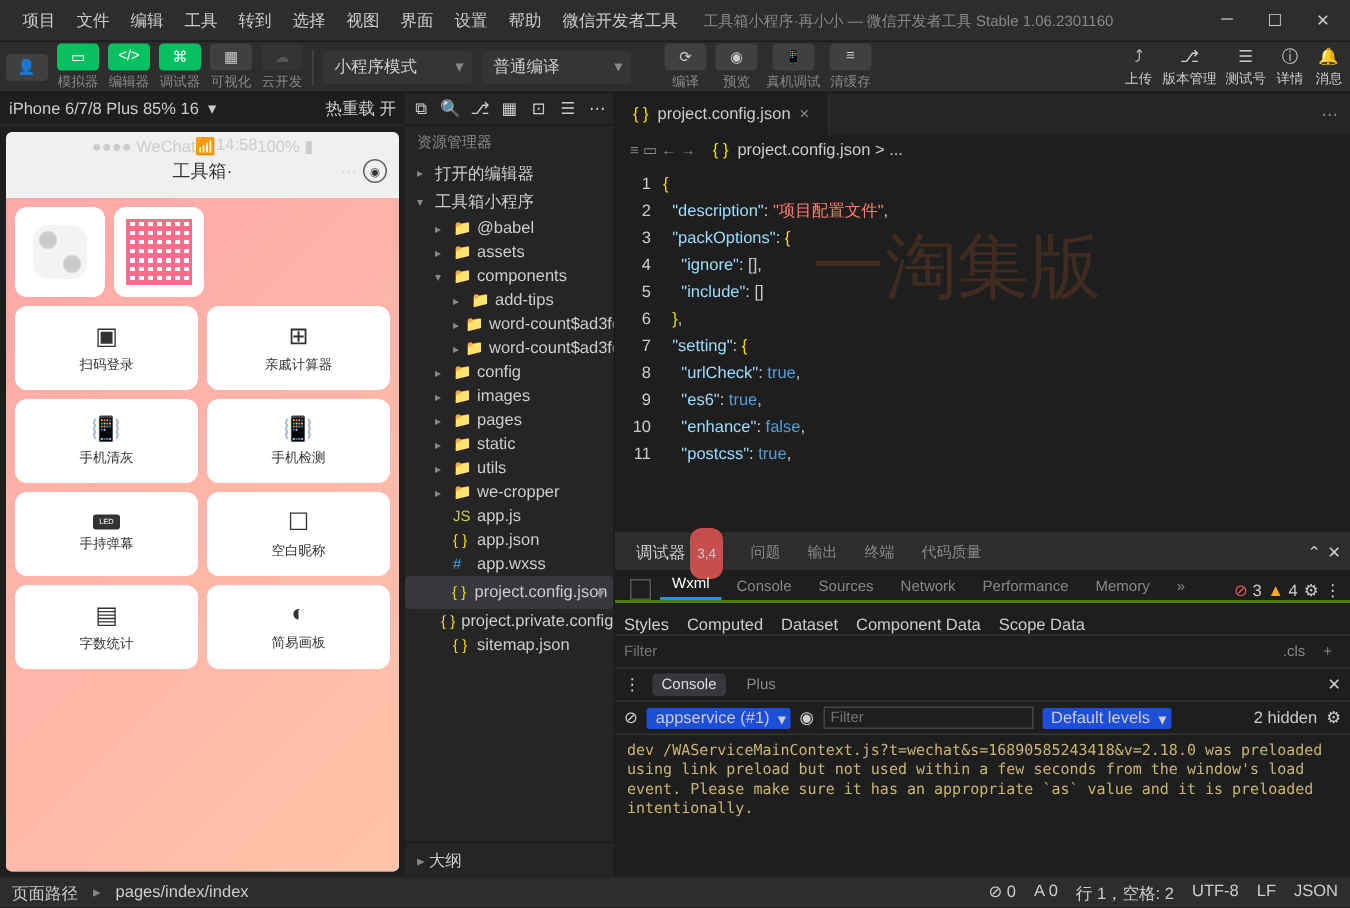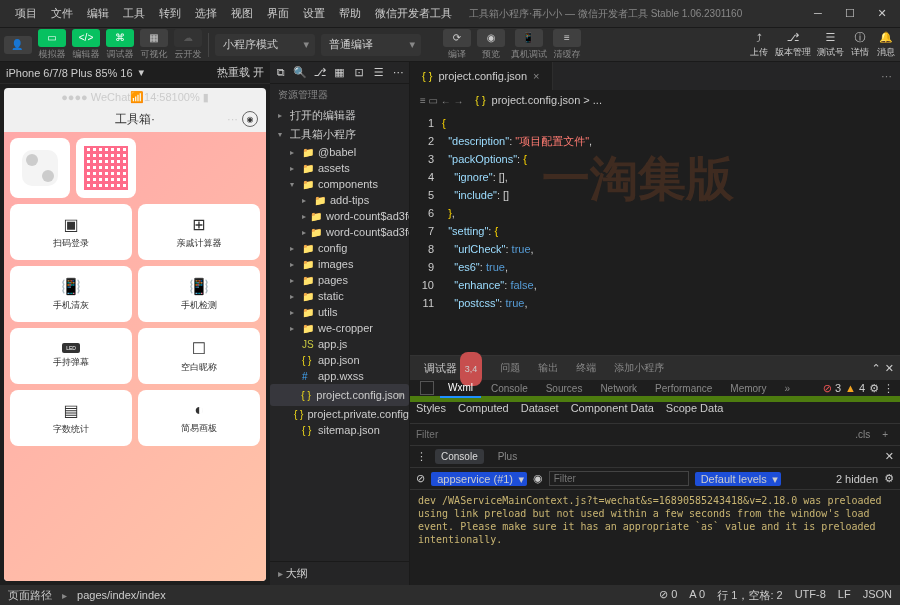--- a/index.html
+++ b/index.html
@@ -21,21 +21,21 @@
 .sel::after{content:"▾";position:absolute;right:6px;color:#888}
 .spacer{flex:1}
 .rtool{display:flex;flex-direction:column;align-items:center;gap:1px;color:#888}
 .rtool .ic{width:20px;height:14px;display:flex;align-items:center;justify-content:center}
 .rtool .lbl{font-size:9px}
 .main{display:flex;height:calc(605px - 28px - 34px - 20px)}
 .simpane{width:270px;background:#1e1e1e;display:flex;flex-direction:column}
 .simhdr{height:22px;display:flex;align-items:center;padding:0 6px;gap:6px;font-size:10px;color:#888;border-bottom:1px solid #2a2a2a}
 .phone{flex:1;background:#f0f0f0;margin:4px;border-radius:4px;overflow:hidden;display:flex;flex-direction:column}
 .pstatus{height:18px;display:flex;align-items:center;justify-content:center;padding:0 10px;font-size:9px;color:#333}
-.pnav{height:26px;display:flex;align-items:center;justify-content:center;position:relative}
+.pnav{height:26px;display:flex;align-items:flex-start;justify-content:center;position:relative}
 .pnav .ttl{color:#333;font-size:12px}
 .pnav .dots{position:absolute;right:8px;display:flex;align-items:center;gap:4px}
 .circ{width:16px;height:16px;border:1px solid #666;border-radius:50%;display:flex;align-items:center;justify-content:center;font-size:8px;color:#333}
 .pbody{flex:1;background:linear-gradient(135deg,#ffa8a8,#ffc4a8);padding:6px;overflow:hidden}
 .tipbar{background:#e0e0e0;border-radius:12px;height:22px;display:flex;align-items:center;justify-content:center;font-size:10px;color:#555;margin-bottom:6px}
 .qrrow{display:flex;gap:6px;margin-bottom:6px}
 .qrbox{width:60px;height:60px;background:#fff;border-radius:8px;display:flex;align-items:center;justify-content:center}
 .qr{width:44px;height:44px;background:repeating-linear-gradient(0deg,#ff6b8a,#ff6b8a 3px,transparent 3px,transparent 6px),repeating-linear-gradient(90deg,#ff6b8a,#ff6b8a 3px,transparent 3px,transparent 6px)}
 .knob{width:60px;height:60px;background:#fff;border-radius:8px;display:flex;align-items:center;justify-content:center}
 .knob .lens{width:36px;height:36px;background:#f4f4f4;border-radius:10px;position:relative}
@@ -72,34 +72,34 @@
 .crumb{height:20px;padding:0 10px;display:flex;align-items:center;gap:6px;font-size:10px;color:#888}
 .code{flex:1;display:flex;font-family:Consolas,monospace;font-size:12px;overflow:hidden}
 .gutter{width:32px;text-align:right;color:#6e7681;padding:4px 8px 4px 0}
 .gutter div{height:18px;line-height:18px}
 .src{flex:1;padding:4px 0;position:relative}
 .src div{height:18px;line-height:18px;white-space:pre}
 .key{color:#9cdcfe}
 .hl{color:#ff7b72}
 .br{color:#ffd700}
 .bool{color:#569cd6}
-.watermark{position:absolute;top:60px;left:100px;font-size:48px;color:rgba(255,120,50,0.15);font-weight:bold;pointer-events:none}
+.watermark{position:absolute;top:60px;left:100px;font-size:48px;color:rgba(255,120,50,0.15);font-weight:normal;pointer-events:none}
 .devtools{height:230px;background:#1e1e1e;border-top:1px solid #333;display:flex;flex-direction:column}
 .dvtabs{height:24px;background:#2d2d2d;display:flex;align-items:center;gap:2px;padding:0 6px}
 .dvtab{padding:4px 8px;font-size:10px;color:#888;cursor:pointer}
 .dvtab.act{color:#fff}
 .dvbadge{background:#c74e4e;border-radius:8px;padding:12px 5px;font-size:9px}
 .dvright{margin-left:auto;display:flex;gap:4px;align-items:center}
 .warn{color:#f5a623}
 .err{color:#e55}
-.dvsubtabs{height:22px;display:flex;align-items:center;gap:2px;padding:0 6px;border-bottom:6px solid #4d7c0f}
+.dvsubtabs{height:22px;display:flex;align-items:flex-end;gap:2px;padding:0 6px;border-bottom:2px solid #4d7c0f}
 .dvsubtabs .t{padding:3px 8px;font-size:10px;color:#888;cursor:pointer}
 .dvsubtabs .t.act{border-bottom:2px solid #1e90ff;color:#fff}
 .dvsubtabs .sq{width:14px;height:14px;border:1px solid #555;margin:0 4px}
-.styles{height:22px;display:flex;align-items:flex-start;padding:0 6px;gap:12px;font-size:10px;color:#888;border-bottom:1px solid #333}
+.styles{height:22px;display:flex;align-items:flex-end;padding:0 6px;gap:12px;font-size:10px;color:#888;border-bottom:1px solid #333}
 .filterrow{height:22px;display:flex;align-items:center;padding:0 6px;border-bottom:1px solid #333}
 .filterrow input{flex:1;background:transparent;border:none;color:#888;font-size:10px;outline:none}
 .cls{font-size:10px;color:#888;padding:0 6px}
 .constabs{height:22px;display:flex;align-items:center;padding:0 6px;border-bottom:1px solid #333;gap:8px}
 .constabs .ct{font-size:10px;color:#888;padding:2px 6px}
 .constabs .ct.act{background:#36383c;color:#ddd;border-radius:3px}
 .consbar{height:22px;display:flex;align-items:center;padding:0 6px;gap:6px;border-bottom:1px solid #333;font-size:10px;color:#888}
 .consbar .sel2{background:#1d4ed8;padding:1px 14px 1px 6px;border-radius:2px;position:relative}
 .consbar .sel2::after{content:"▾";position:absolute;right:3px}
 .consbar input{width:140px;background:transparent;border:1px solid #444;padding:1px 4px;color:#888;font-size:10px;outline:none}
@@ -419,21 +419,21 @@
         <div>    <span class="key">"postcss"</span>: <span class="bool">true</span>,</div>
       </div>
     </div>
 
     <div class="devtools">
       <div class="dvtabs">
         <span class="dvtab act"><span>调试器</span> <span class="dvbadge">3,4</span></span>
         <span class="dvtab">问题</span>
         <span class="dvtab">输出</span>
         <span class="dvtab">终端</span>
-        <span class="dvtab">添加小程序</span>
+        <span class="dvtab">代码质量</span>
         <div class="dvright">
             <span>⌃</span>
             <span>✕</span>
           </div>
       </div>
       <div class="dvsubtabs">
         <span class="sq"></span>
         <span class="t act">Wxml</span>
         <span class="t">Console</span>
         <span class="t">Sources</span>

